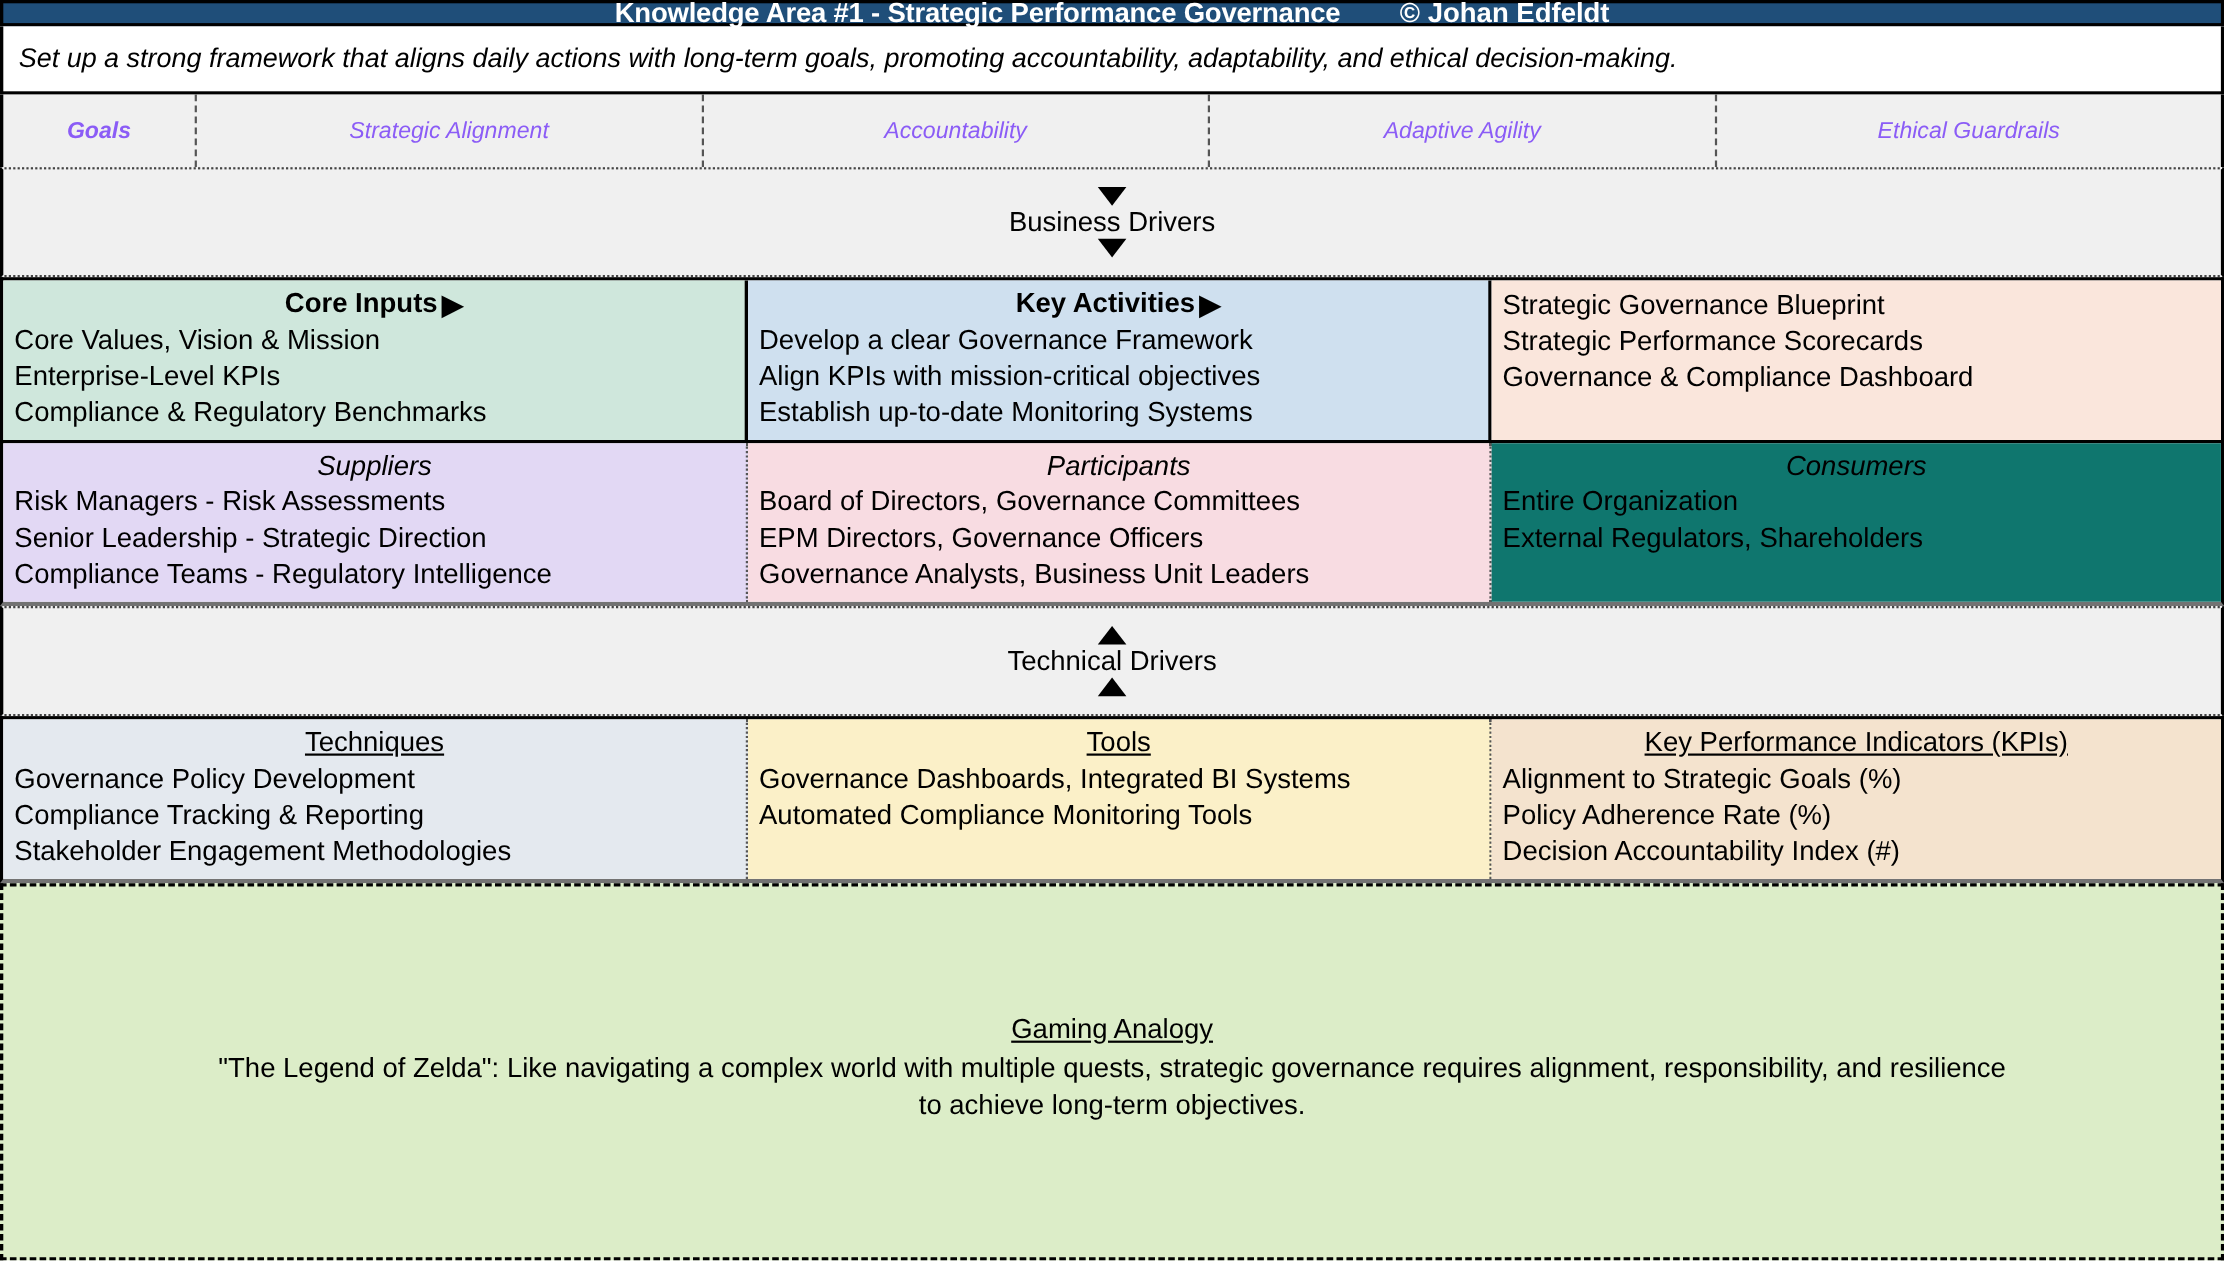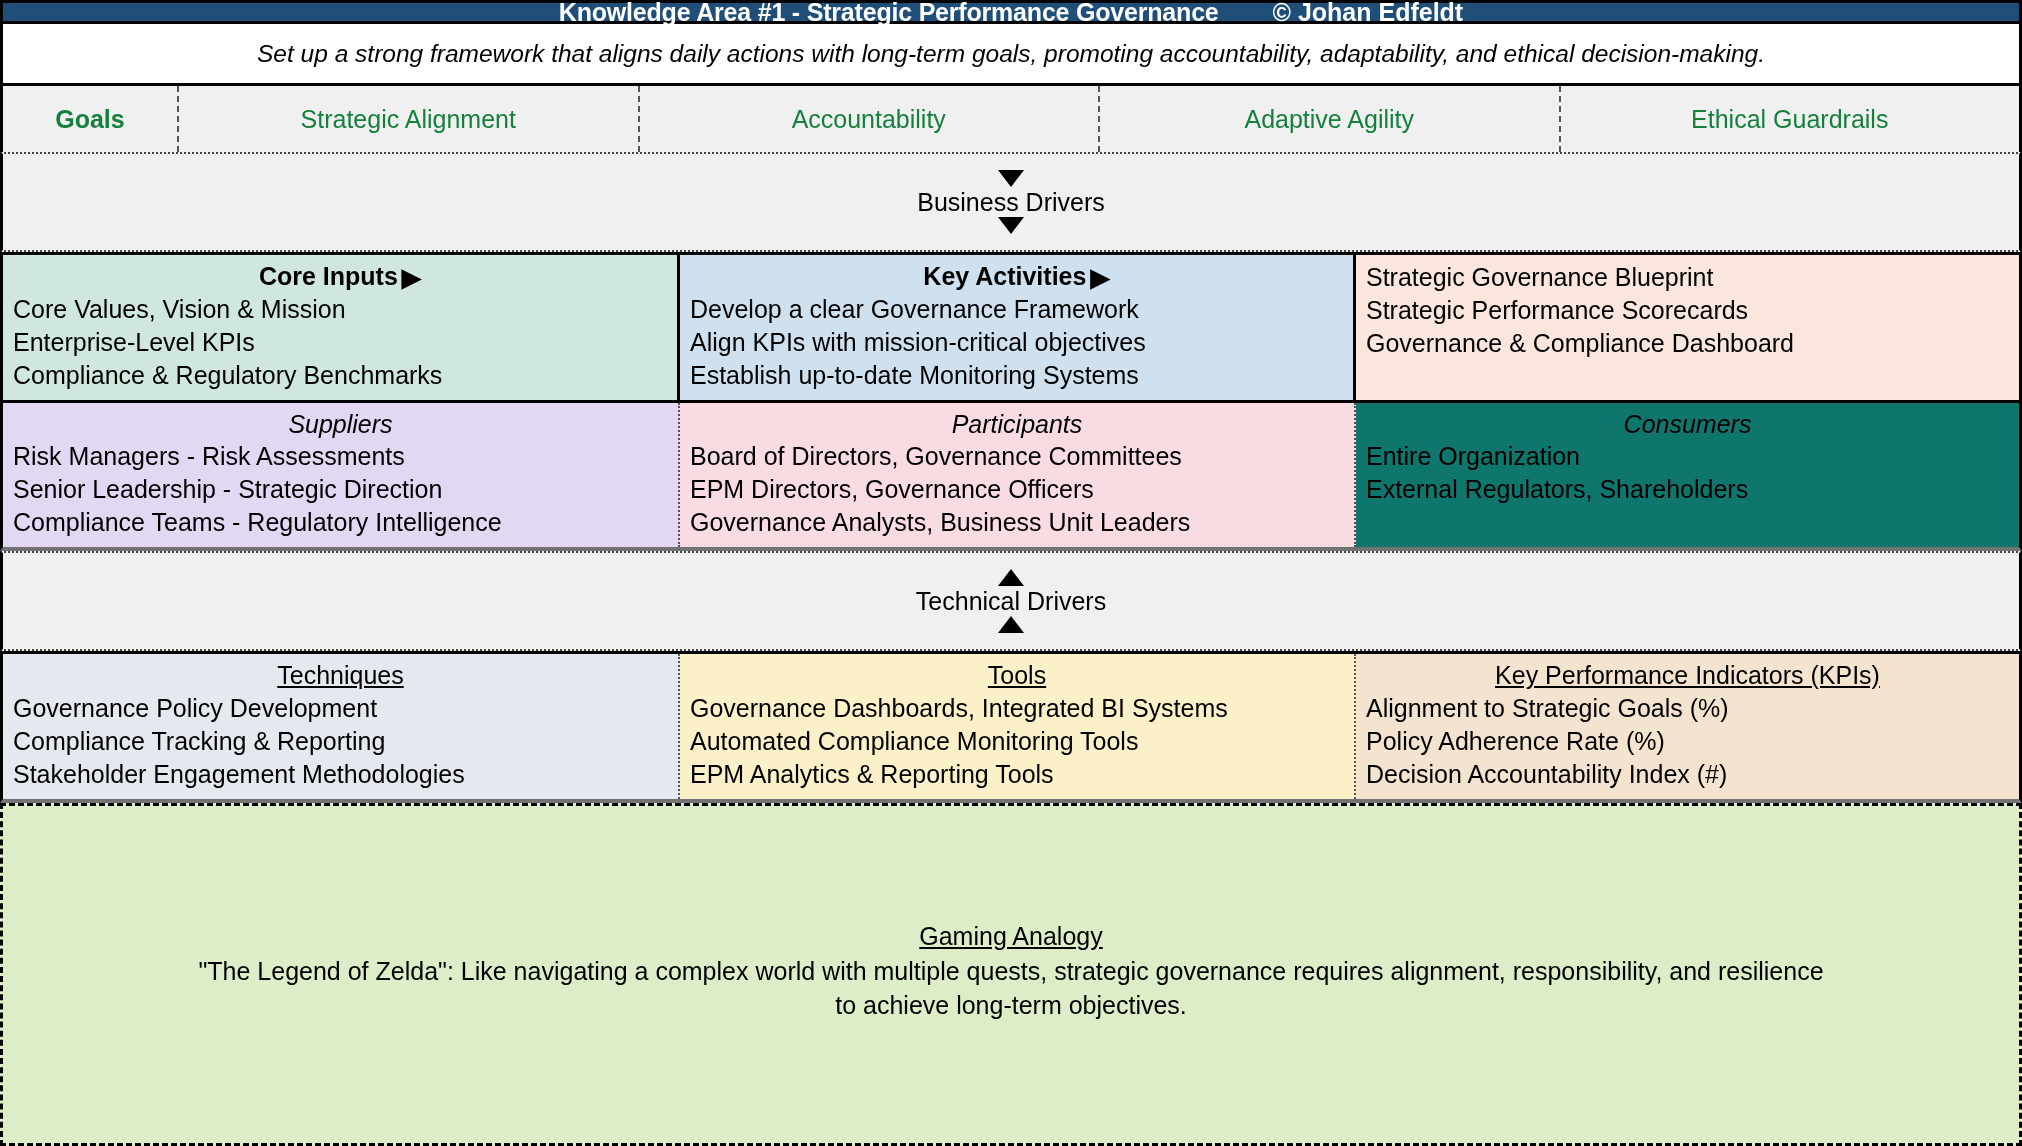--- a/index.html
+++ b/index.html
@@ -45,21 +45,21 @@
 
   
   .purpose {
     height: 62px;
     background: #ffffff;
     border-left: 3px solid #000;
     border-right: 3px solid #000;
     border-bottom: 3px solid #000;
     display: flex;
     align-items: center;
-    justify-content: center;
+    justify-content: flex-start;
     padding: 0 14px;
     flex: 0 0 auto;
   }
   .purpose span {
     font-size: 24.5px;
     font-style: italic;
     color: #000;
     text-align: center;
     white-space: nowrap;
   }
@@ -70,24 +70,25 @@
     background: #F0F0F0;
     border-left: 3px solid #000;
     border-right: 3px solid #000;
     display: flex;
     flex: 0 0 auto;
   }
   .goal-cell {
     display: flex;
     align-items: center;
     justify-content: center;
-    font-size: 25px;
-    color: #15803d;
+    font-size: 21px;
+    color: #8b5cf6;
     border-right: 2px dashed #555;
     white-space: nowrap;
+    font-style: italic;
   }
   .goal-cell:last-child { border-right: none; }
   .goal-cell.first { flex: 0 0 176px; font-weight: bold; }
   .goal-cell.rest  { flex: 1 1 0; }
 
   
   .driver-band {
     background: #F0F0F0;
     border-left: 3px solid #000;
     border-right: 3px solid #000;
@@ -279,21 +280,20 @@
     <div class="col c1 dot-sep bg-techniques">
       <div class="col-head underline">Techniques</div>
       <div class="col-item">Governance Policy Development</div>
       <div class="col-item">Compliance Tracking &amp; Reporting</div>
       <div class="col-item">Stakeholder Engagement Methodologies</div>
     </div>
     <div class="col c2 dot-sep bg-tools">
       <div class="col-head underline">Tools</div>
       <div class="col-item">Governance Dashboards, Integrated BI Systems</div>
       <div class="col-item">Automated Compliance Monitoring Tools</div>
-      <div class="col-item">EPM Analytics &amp; Reporting Tools</div>
     </div>
     <div class="col c3 bg-kpis">
       <div class="col-head underline">Key Performance Indicators (KPIs)</div>
       <div class="col-item">Alignment to Strategic Goals (%)</div>
       <div class="col-item">Policy Adherence Rate (%)</div>
       <div class="col-item">Decision Accountability Index (#)</div>
     </div>
   </div>
 
   <div class="analogy">

